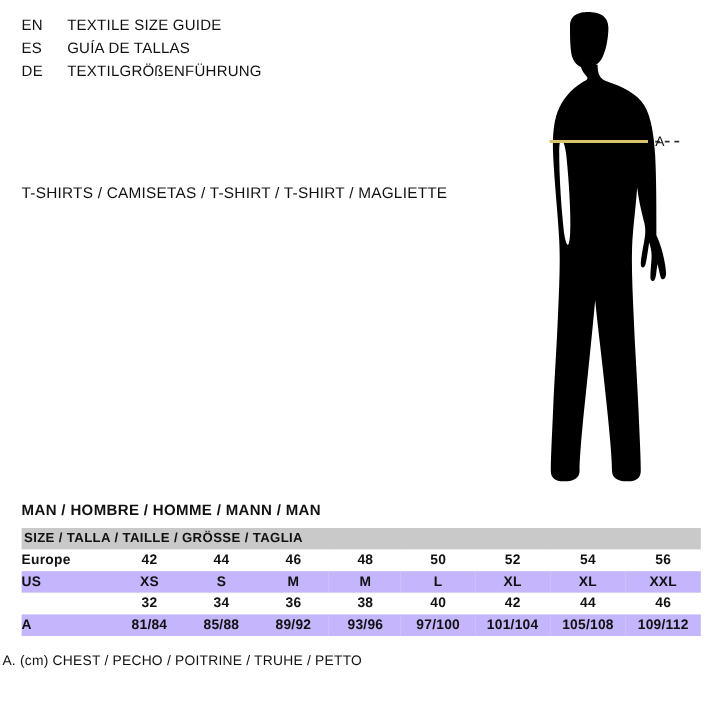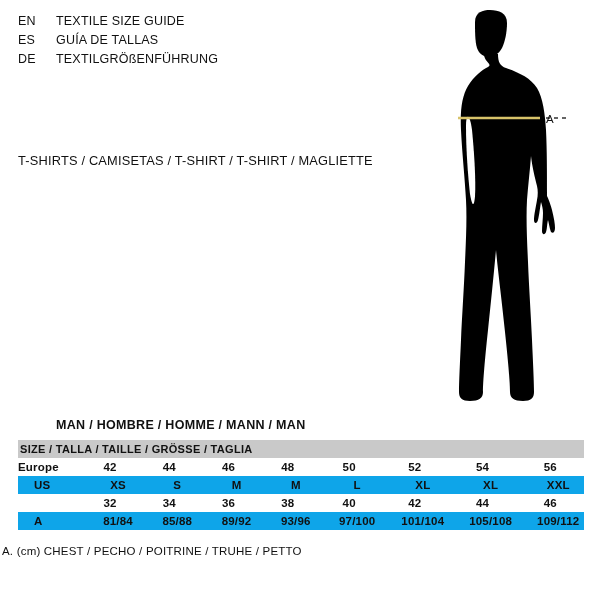--- a/index.html
+++ b/index.html
@@ -79,21 +79,20 @@
 
   
   .group-title {
     position: absolute;
     left: 18px;
     top: 418px;
     font-size: 12.5px;
     font-weight: bold;
     letter-spacing: 0.3px;
     color: #111;
-    margin-left: 38px;
   }
 
   
   .table-wrap {
     position: absolute;
     left: 18px;
     top: 440px;
     width: 566px;
   }
   table.size-table {
@@ -108,22 +107,21 @@
     height: 18px;
     vertical-align: middle;
     letter-spacing: 0.2px;
   }
   tr.hdr td {
     background: #c9c9c9;
     font-size: 11px;
     letter-spacing: 0.3px;
   }
   tr.band td {
-    background: #0ea5e9;
-    padding-left: 16px;
+    background: #c4b5fd;
   }
   tr.plain td {
     background: #ffffff;
     margin-left: 15px;
   }
   td.c0 {
     width: 86px;
     padding-left: 2px;
   }
   td.cd {

